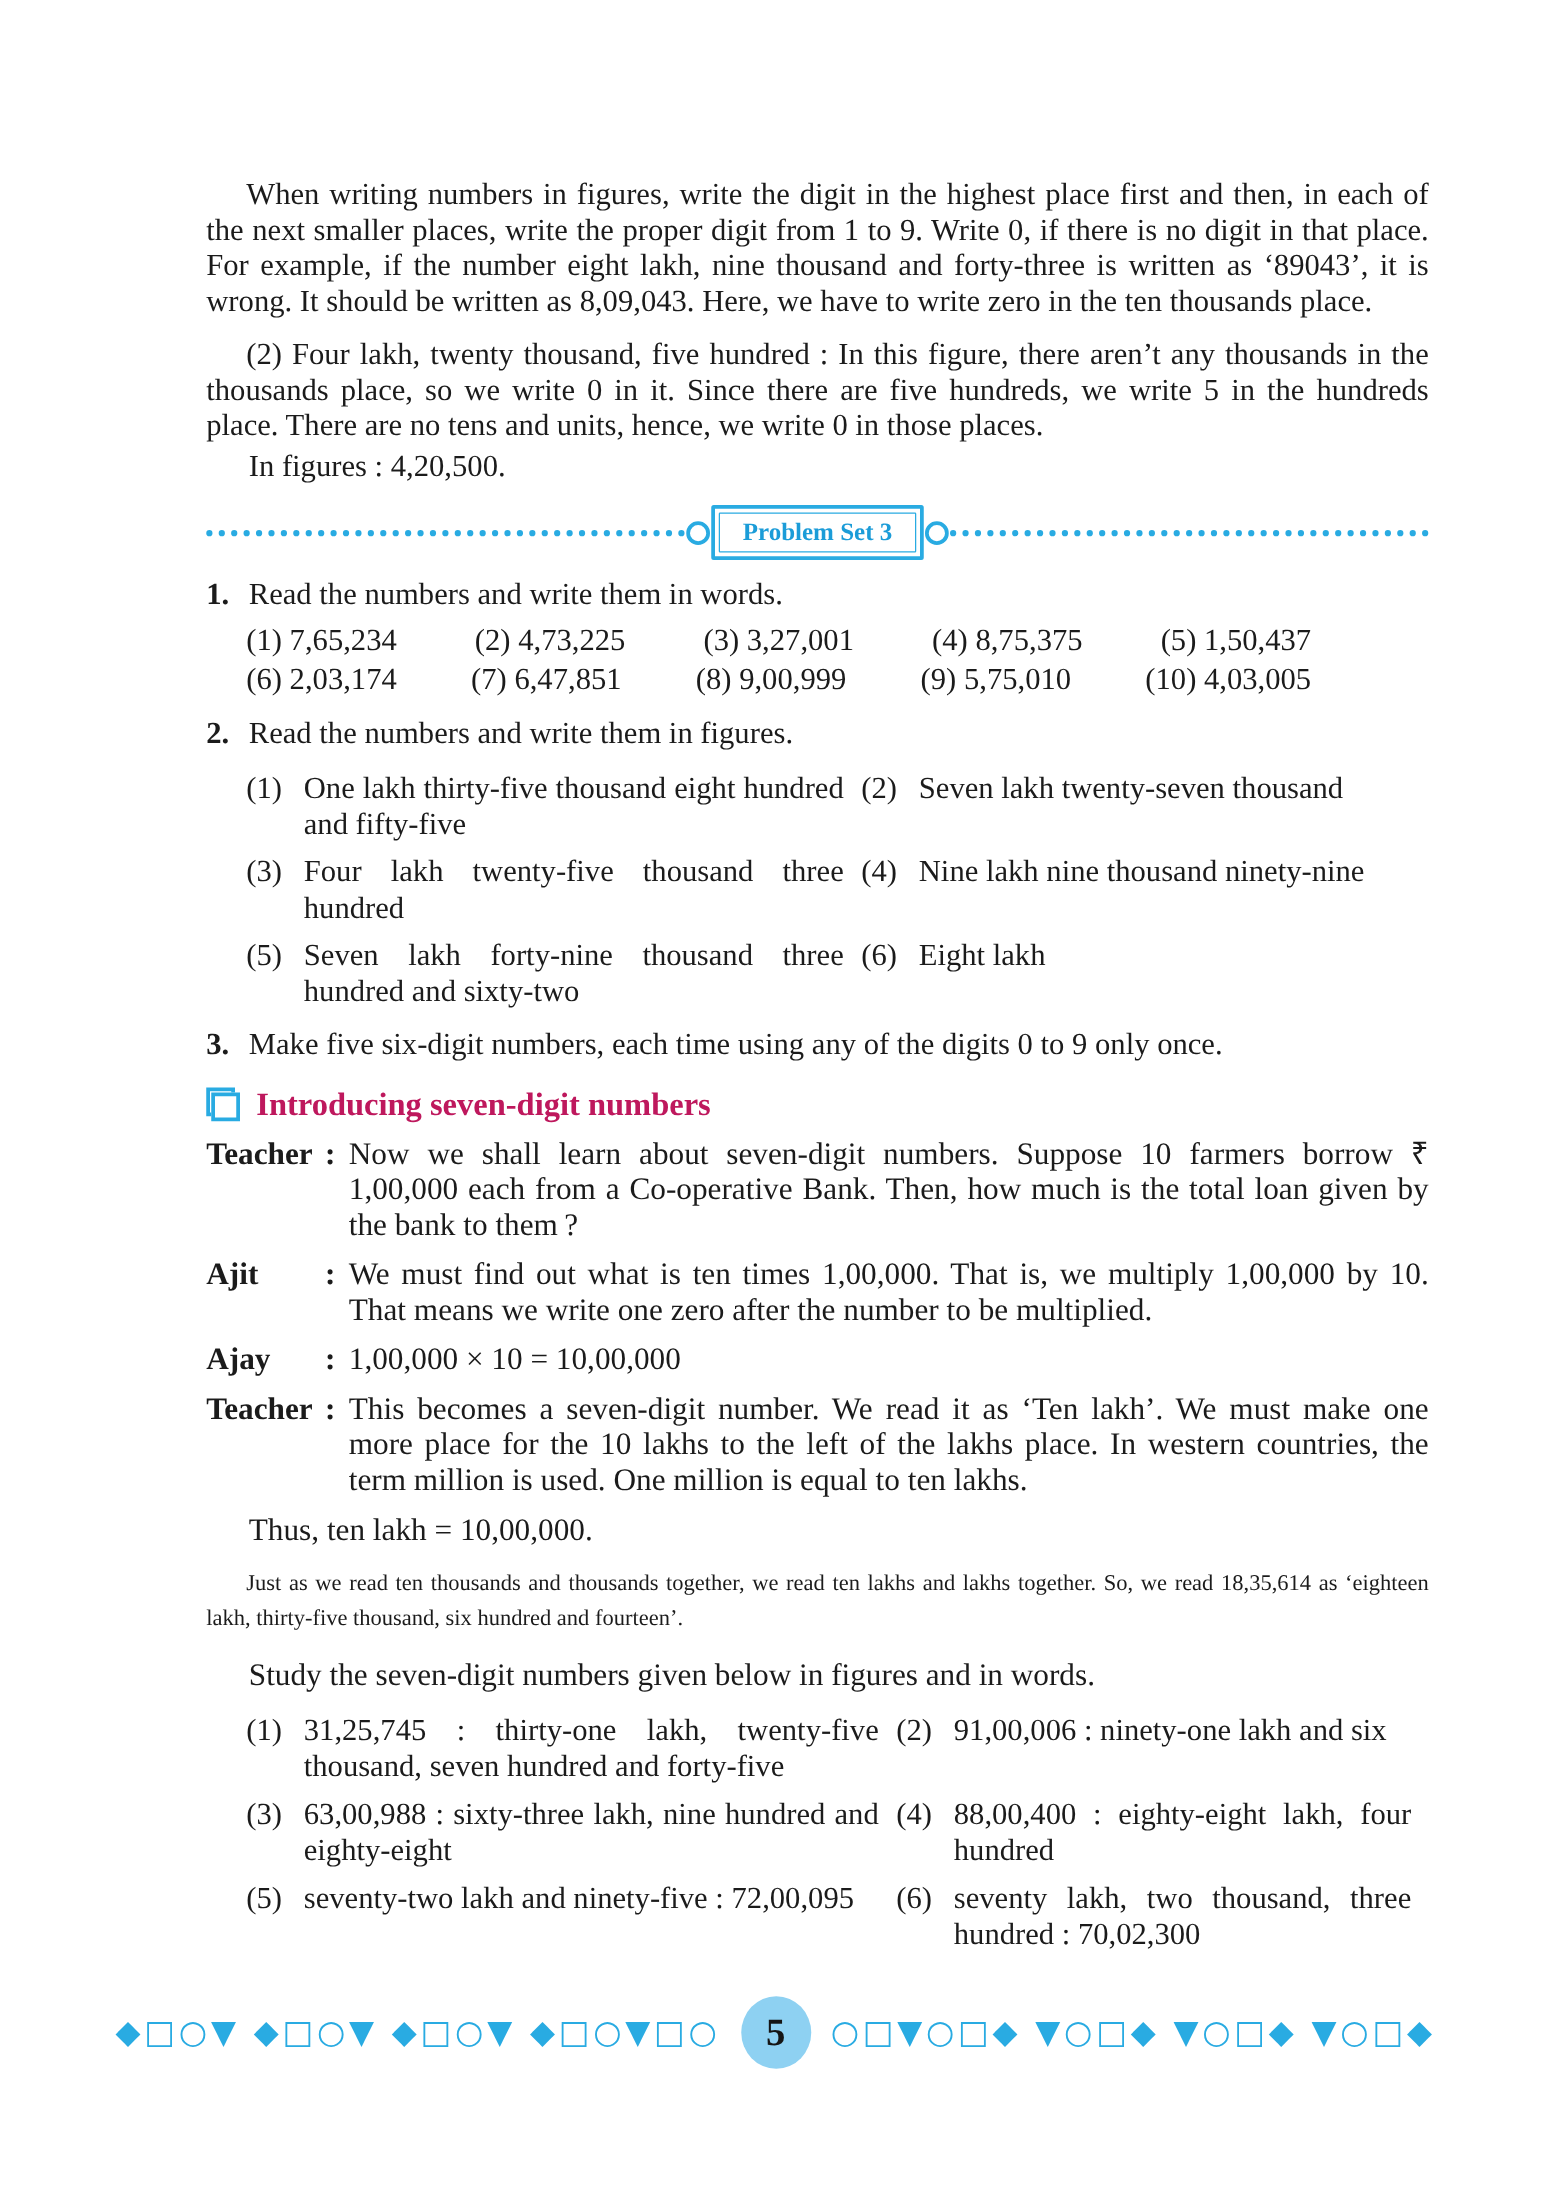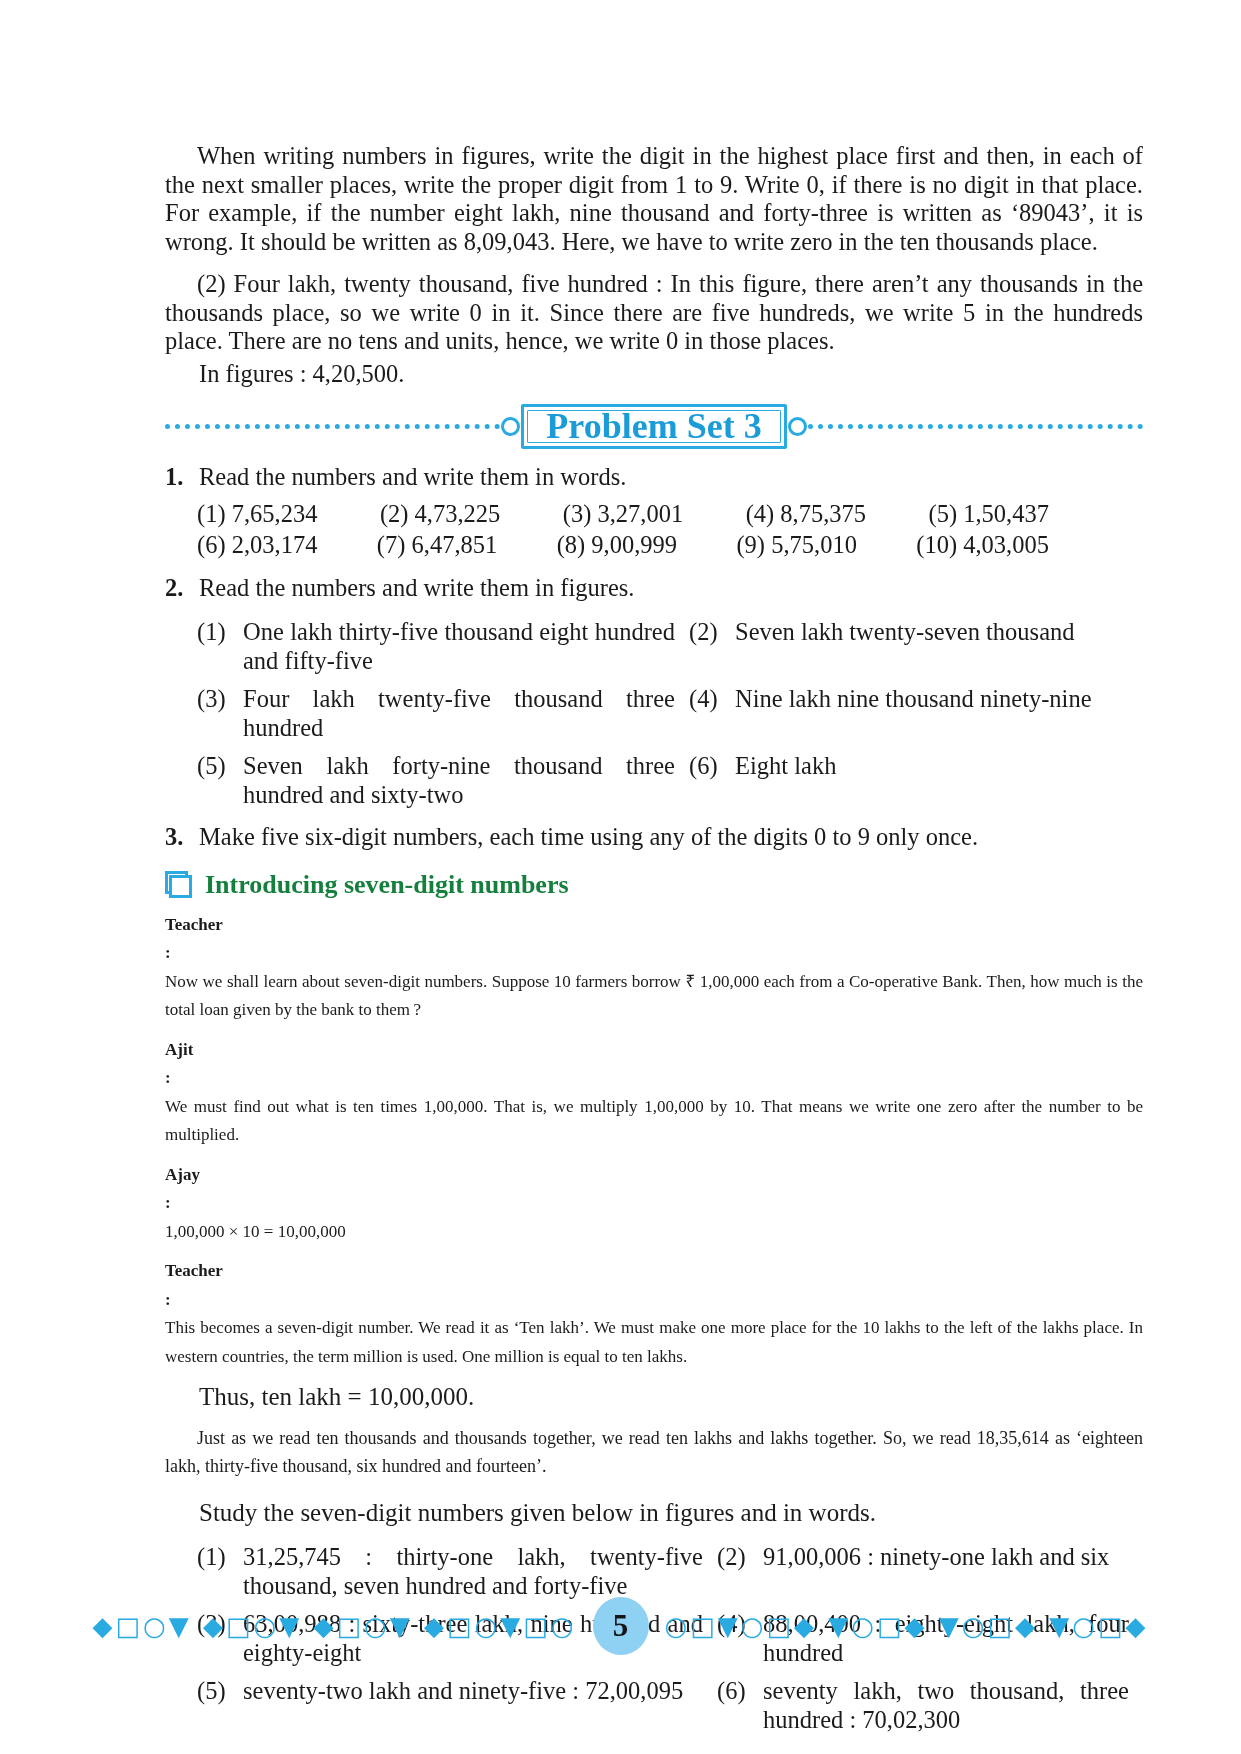--- a/index.html
+++ b/index.html
@@ -12,43 +12,43 @@
   .para{font-size:24.5px;line-height:28.5px;text-align:justify;margin:0;text-indent:32px;}
   .para + .para{margin-top:14px;}
   .figures-line{font-size:24.5px;line-height:28.5px;margin:4px 0 0 34px;}
 
   
   .banner-row{display:flex;align-items:center;margin:16px 0 8px 0;}
   .dots{flex:1;border-top:5px dotted #29abe2;height:0;}
   .banner-circle{width:13px;height:13px;border:3.5px solid #29abe2;border-radius:50%;background:#fff;flex:none;margin:0 1px;}
   .banner-box{flex:none;border:3px solid #29abe2;background:#fff;padding:4px 22px;position:relative;border-radius:2px;}
   .banner-box::after{content:"";position:absolute;inset:3px;border:1.5px solid #29abe2;border-radius:1px;pointer-events:none;}
-  .banner-title{color:#1b9cd8;font-weight:bold;font-size:36px;line-height:30px;position:relative;z-index:1;}
+  .banner-title{color:#1b9cd8;font-weight:bold;font-size:20px;line-height:30px;position:relative;z-index:1;}
 
   .q-head{display:flex;font-size:24.5px;line-height:28.5px;margin-top:14px;}
   .q-no{width:34px;flex:none;font-weight:bold;}
   .q-text{flex:1;}
 
   .q1-rows{padding-left:32px;margin-top:8px;}
   .q1-row{display:flex;justify-content:space-between;width:852px;font-size:24.5px;line-height:28.5px;margin-top:3px;}
   .q1-row span{white-space:nowrap;}
 
   .twocol{display:grid;grid-template-columns:492px 454px;column-gap:0;padding-left:32px;margin-top:6px;}
   .item{display:flex;margin-top:10px;font-size:24.5px;line-height:28.5px;align-items:flex-start;}
   .item .no{width:46px;flex:none;}
   .item .txt{flex:1;padding-right:14px;}
   .just .txt{text-align:justify;}
 
   .sec-head{display:flex;align-items:center;margin-top:18px;}
   .sec-icon{position:relative;width:28px;height:28px;flex:none;margin-right:12px;}
   .sec-icon .back{position:absolute;left:0;top:0;width:17px;height:17px;border:3px solid #29abe2;background:#fff;}
   .sec-icon .front{position:absolute;right:1px;bottom:1px;width:17px;height:17px;border:3px solid #29abe2;background:#fff;}
-  .sec-title{color:#15803d;font-weight:bold;font-size:26px;line-height:30px;}
-
-  .dlg{display:flex;margin-top:11px;font-size:17px;line-height:28.5px;flex-direction:column;}
+  .sec-title{color:#be185d;font-weight:bold;font-size:26px;line-height:30px;}
+
+  .dlg{display:flex;margin-top:11px;font-size:25px;line-height:28.5px;}
   .dlg .speaker{width:95px;flex:none;font-weight:bold;}
   .dlg .colon{width:19px;flex:none;font-weight:bold;}
   .dlg .txt{flex:1;text-align:justify;}
 
   .plain-ind{font-size:25px;line-height:28.5px;margin:12px 0 0 34px;}
   .study-para{font-size:18px;line-height:28.5px;text-align:justify;margin-top:12px;text-indent:32px;}
 
   .footer{position:absolute;left:0;top:1597px;width:1241px;display:flex;align-items:center;justify-content:center;}
   .shapes{font-family:"DejaVu Sans", sans-serif;color:#29abe2;font-size:26px;letter-spacing:3px;white-space:nowrap;}
   .page-circle{width:56px;height:58px;border-radius:50%;background:#8ed1f2;display:flex;align-items:center;justify-content:center;margin:0 16px;flex:none;}

